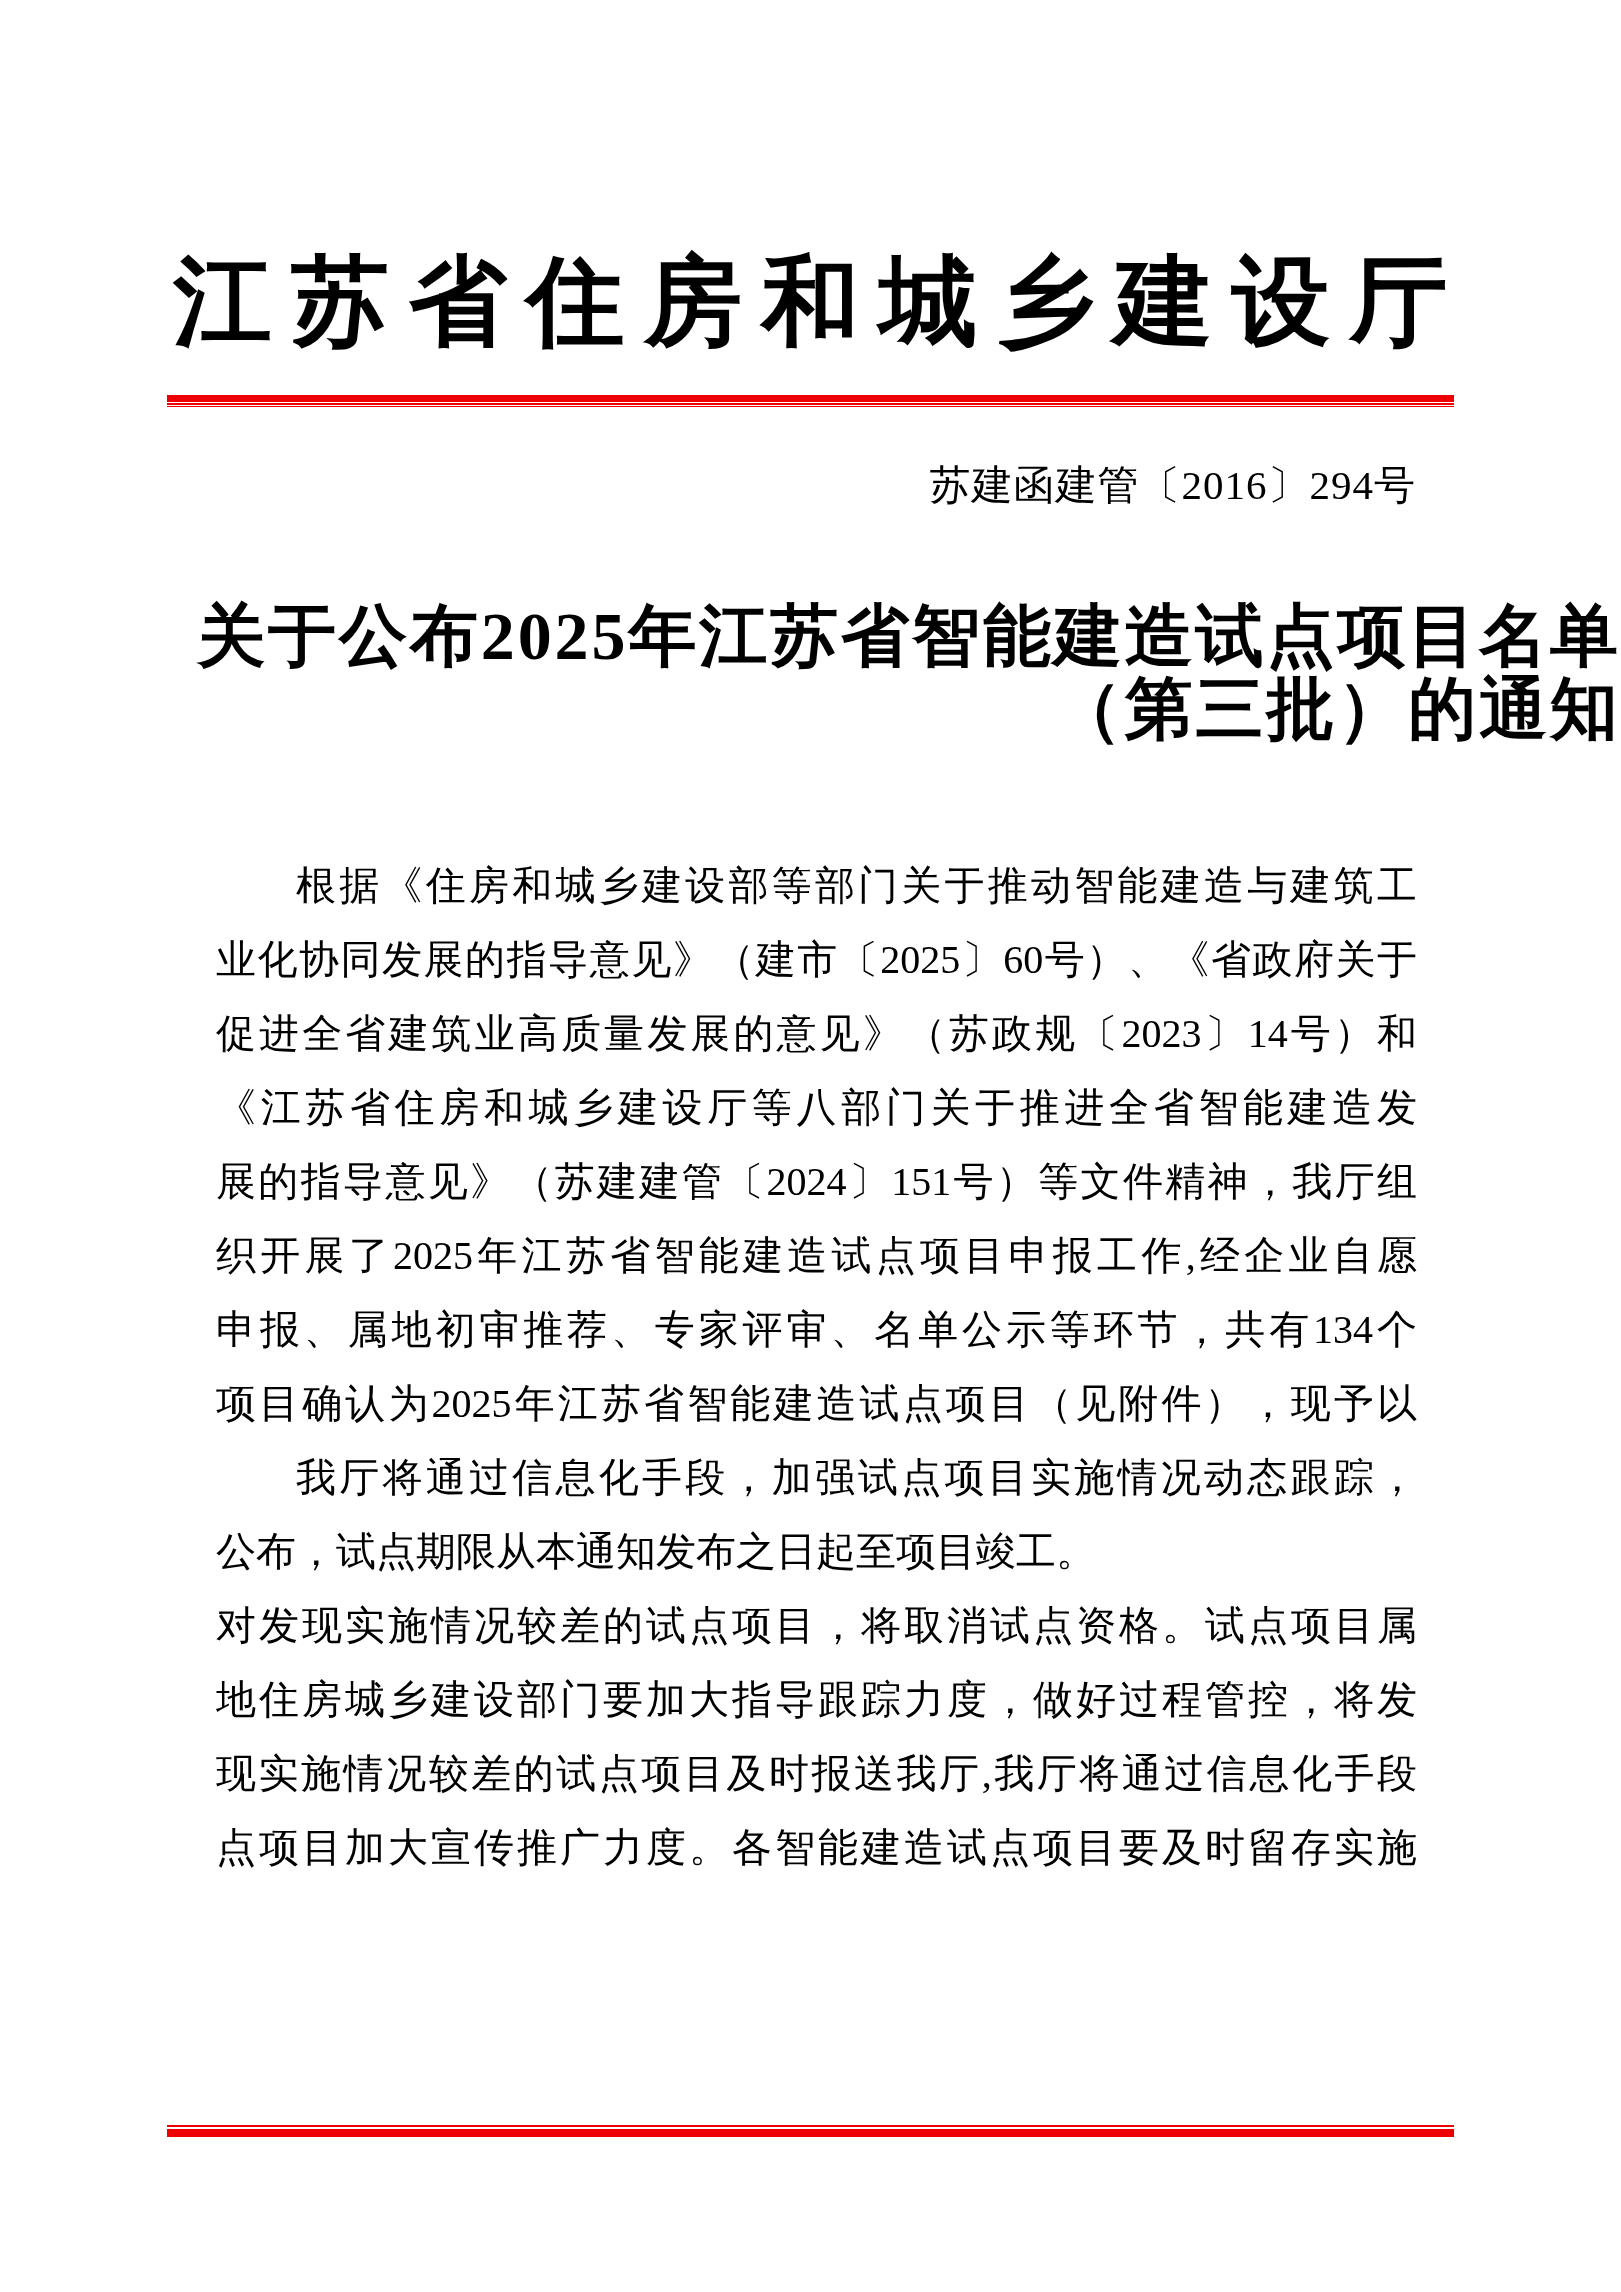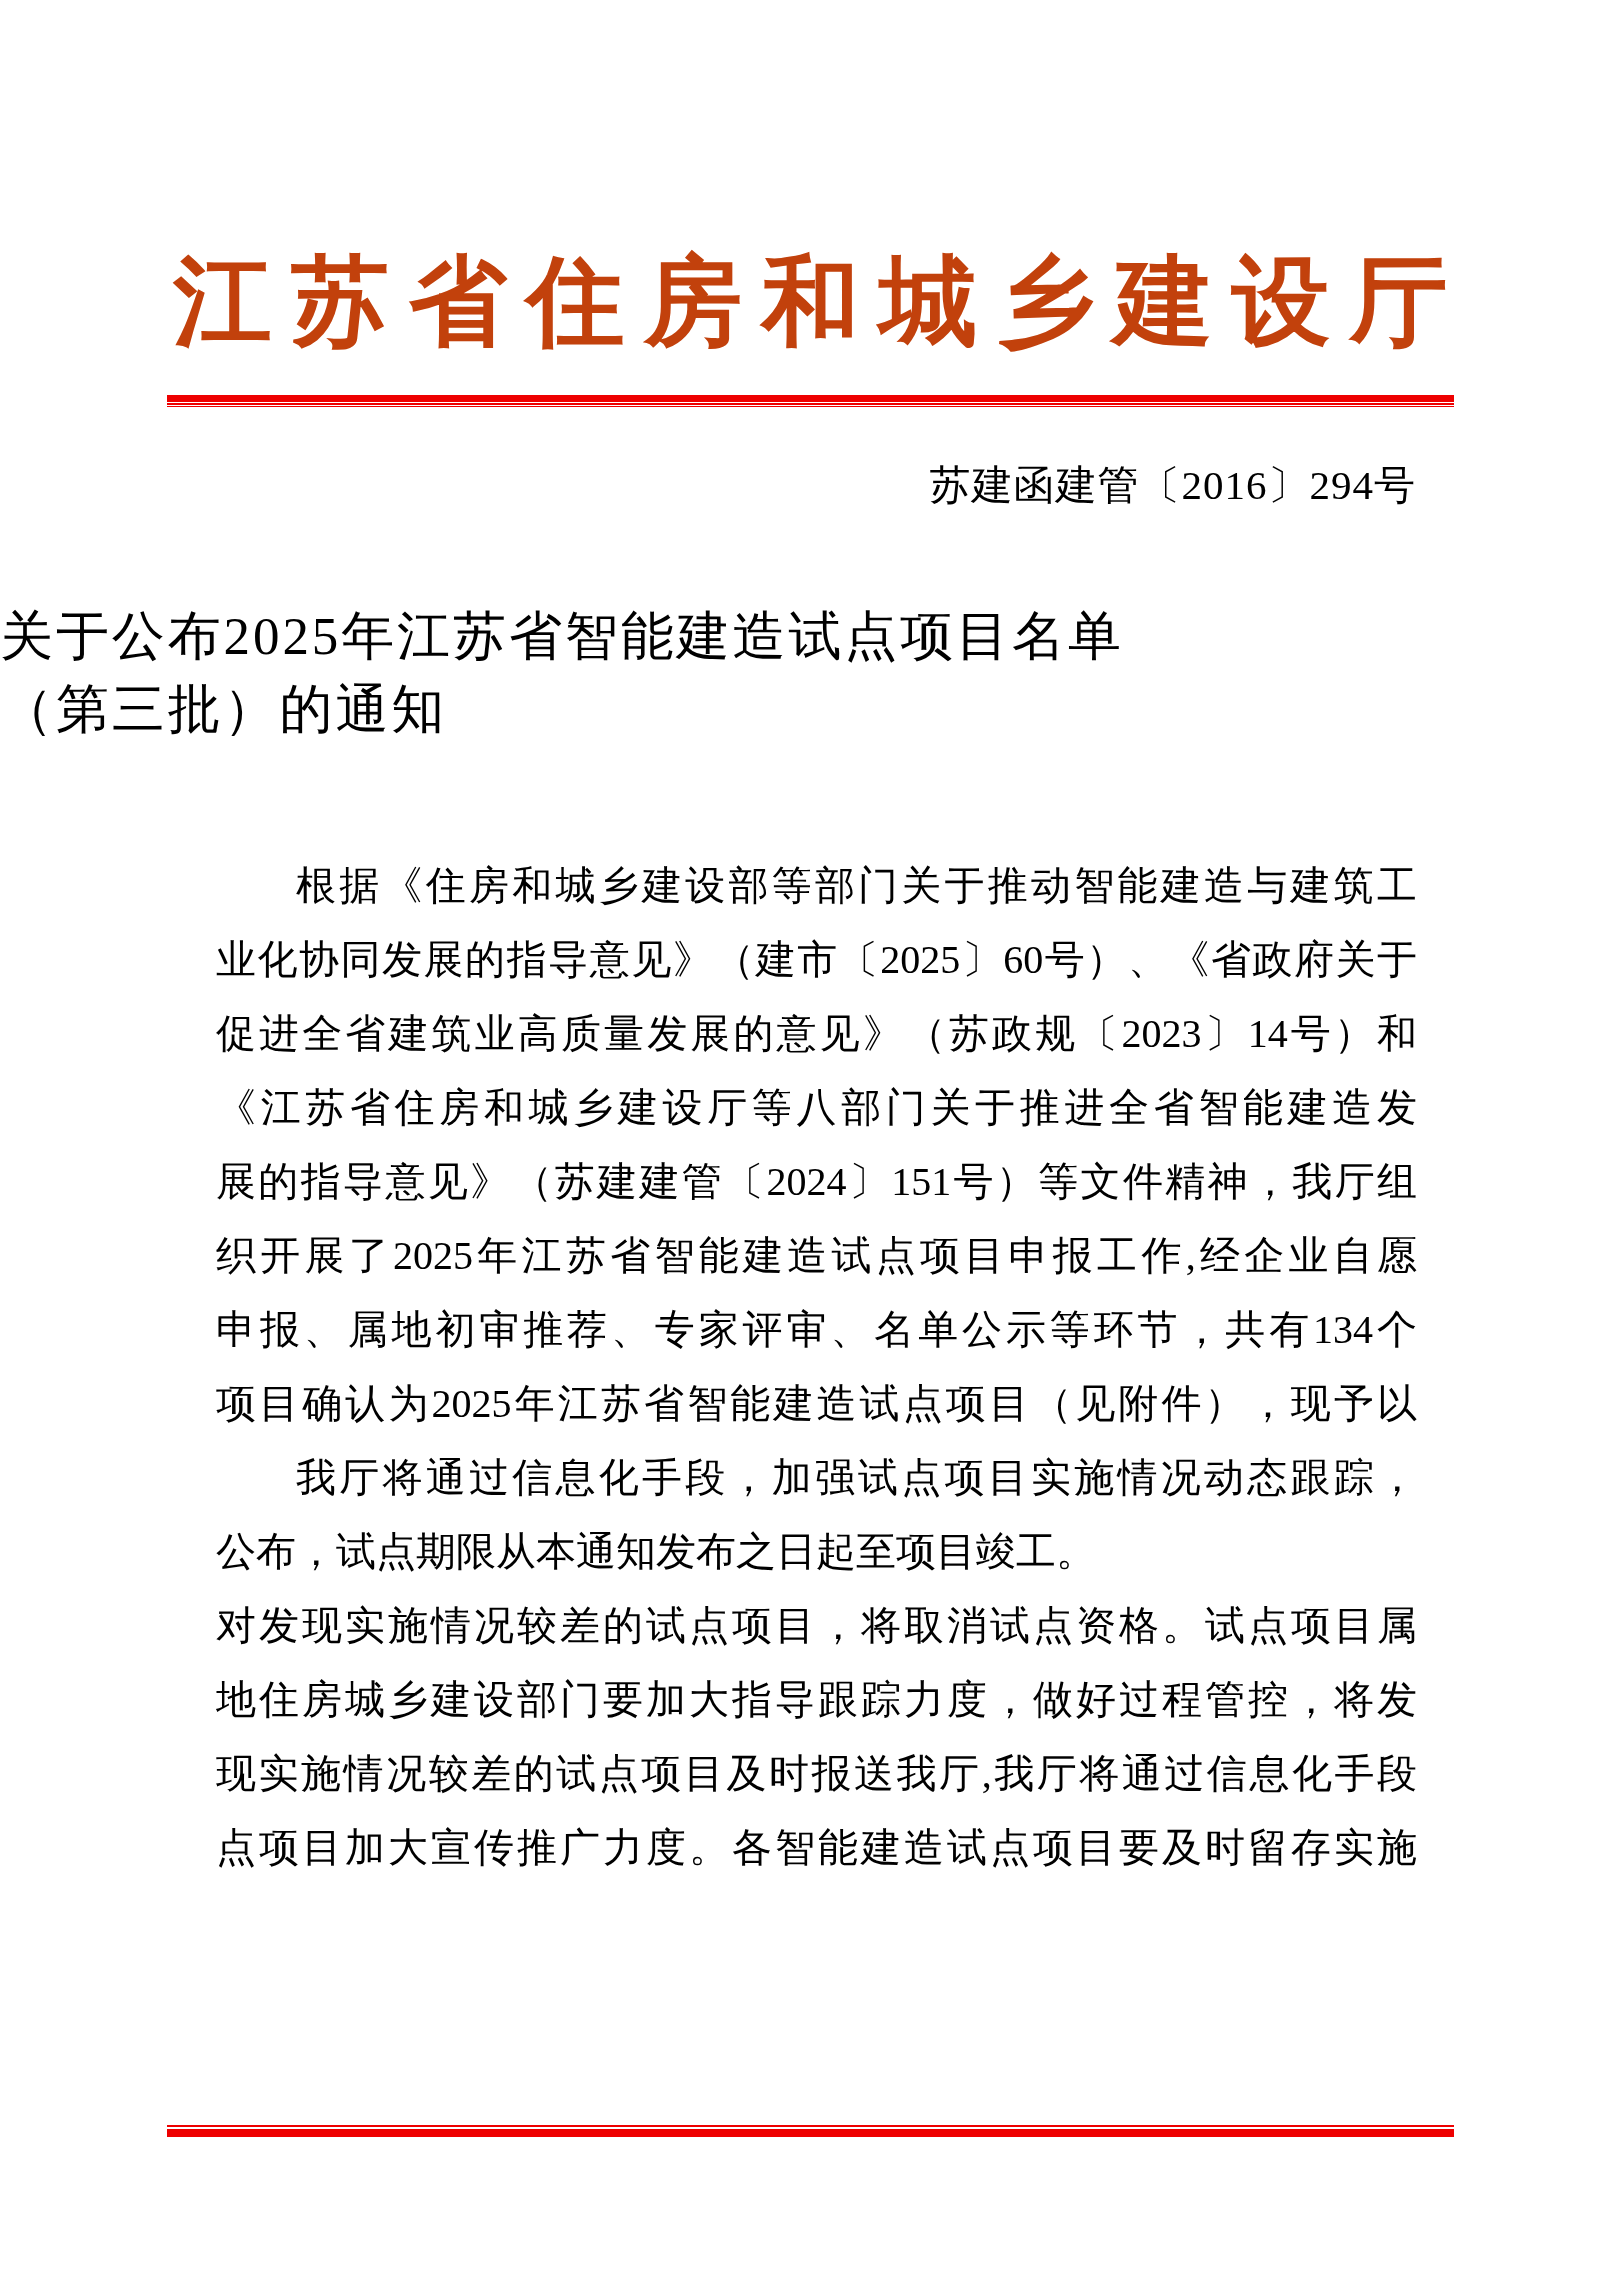--- a/index.html
+++ b/index.html
@@ -20,21 +20,21 @@
   
   .org-header {
     position: absolute;
     top: 253px;
     left: 0;
     width: 100%;
     text-align: center;
     font-size: 98px;
     line-height: 1;
     font-weight: bold;
-    color: #c2410c;
+    color: #000000;
     letter-spacing: 19.6px;
     padding-left: 19.6px;
     box-sizing: border-box;
     white-space: nowrap;
   }
 
   
   .top-rule {
     position: absolute;
     top: 395px;
@@ -63,23 +63,23 @@
     line-height: 1.1;
     letter-spacing: 1px;
     white-space: nowrap;
   }
 
   .doc-title {
     position: absolute;
     top: 600px;
     left: 0;
     width: 100%;
-    text-align: left;
-    font-weight: normal;
-    font-size: 53px;
+    text-align: right;
+    font-weight: bold;
+    font-size: 68px;
     line-height: 73px;
     letter-spacing: 2.9px;
     white-space: nowrap;
   }
 
   .doc-body {
     position: absolute;
     top: 849px;
     left: 216px;
     width: 1201px;

